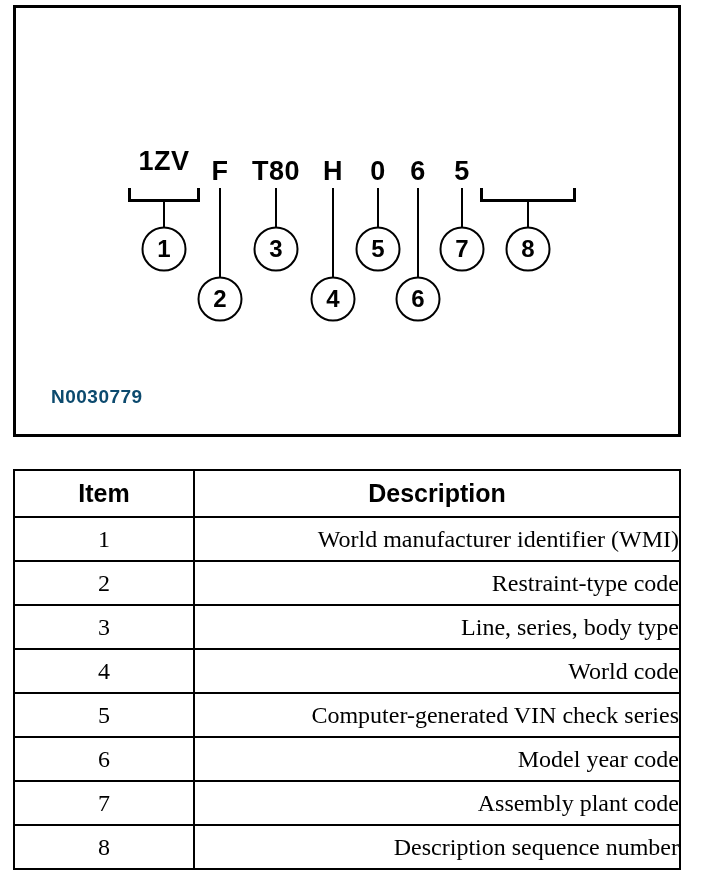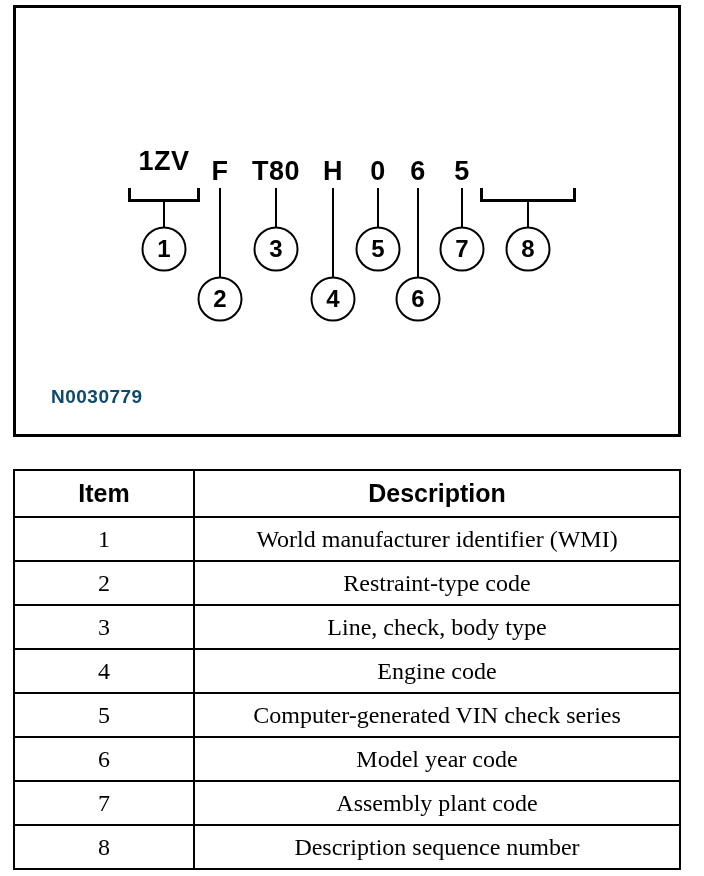--- a/index.html
+++ b/index.html
@@ -125,21 +125,21 @@
     height: 42px;
     font-family: "Liberation Serif", serif;
     font-size: 24px;
     vertical-align: middle;
   }
   .col-item { width: 180px; }
   .cell-item {
     text-align: center;
   }
   .cell-desc {
-    text-align: center;
+    text-align: right;
     padding-left: 18px;
   }
 </style>
 </head>
 <body>
 
 <div id="diagram-panel">
   <div id="vin-figure">
       <div class="vin-char" style="left: 148px; top: 140px;">1ZV</div>
       <div class="bracket" style="left: 148px; top: 180px; width: 72px; height: 14px;"></div>
@@ -201,25 +201,25 @@
       <tr>
         <td class="cell-item">1</td>
         <td class="cell-desc">World manufacturer identifier (WMI)</td>
       </tr>
       <tr>
         <td class="cell-item">2</td>
         <td class="cell-desc">Restraint-type code</td>
       </tr>
       <tr>
         <td class="cell-item">3</td>
-        <td class="cell-desc">Line, check, body type</td>
+        <td class="cell-desc">Line, series, body type</td>
       </tr>
       <tr>
         <td class="cell-item">4</td>
-        <td class="cell-desc">Engine code</td>
+        <td class="cell-desc">World code</td>
       </tr>
       <tr>
         <td class="cell-item">5</td>
         <td class="cell-desc">Computer-generated VIN check series</td>
       </tr>
       <tr>
         <td class="cell-item">6</td>
         <td class="cell-desc">Model year code</td>
       </tr>
       <tr>

